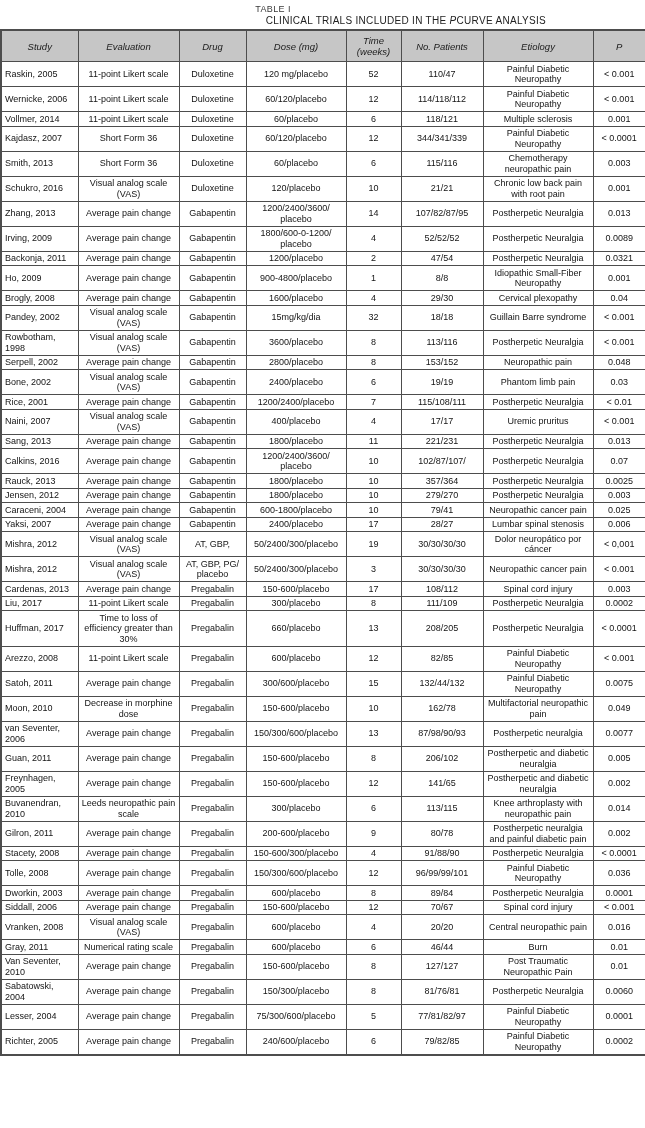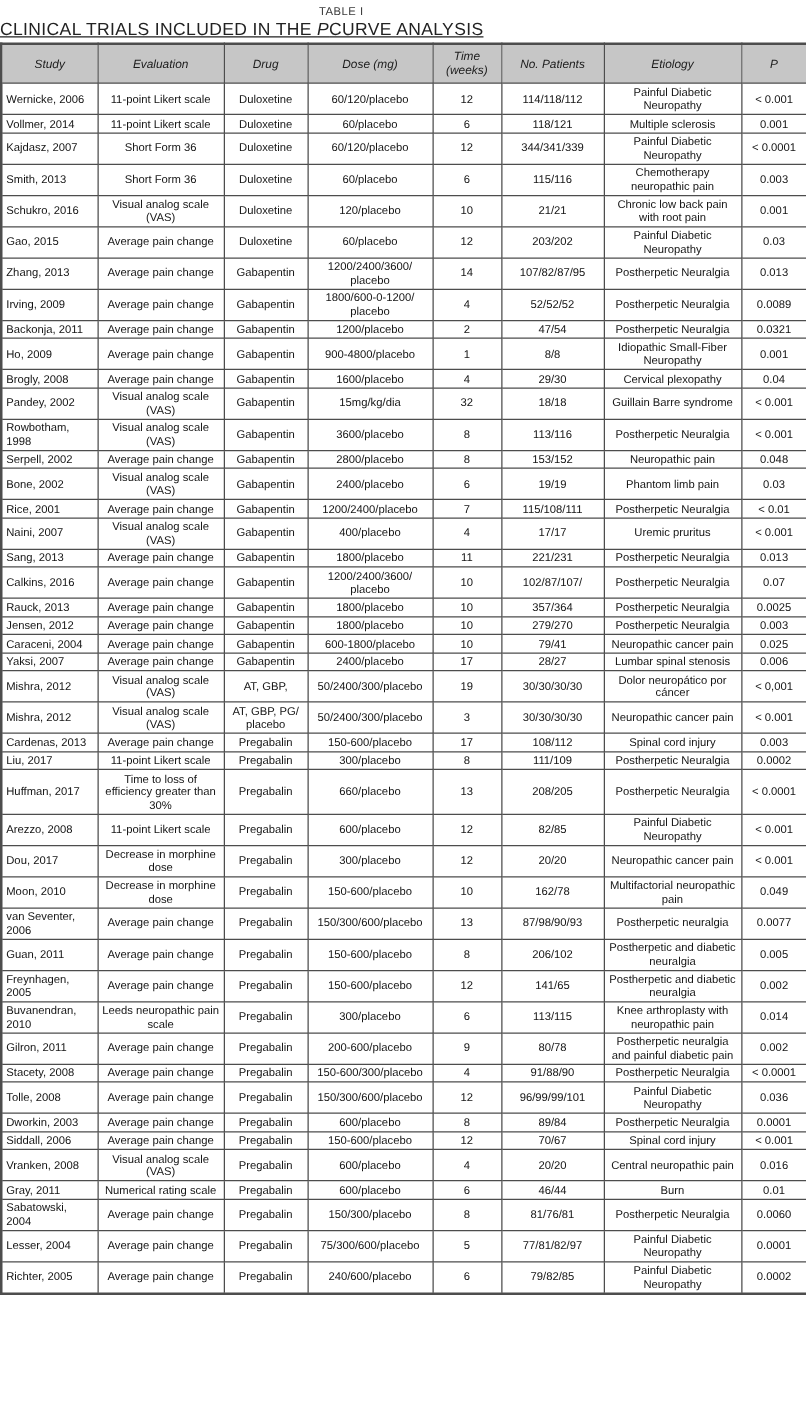--- a/index.html
+++ b/index.html
@@ -15,26 +15,25 @@
   }
   .page{width:546px;}
   .table-title{
     text-align:center;
     font-size:9px;
     letter-spacing:.4px;
     padding-top:4px;
     color:#3a3a3a;
   }
   .table-caption{
-    text-align:left;
-    font-size:14px;
+    text-align:right;
+    font-size:10px;
     letter-spacing:.3px;
     padding:1px 0 3px 0;
     color:#222;
-    text-decoration:underline;
   }
   .table-caption i{font-style:italic;}
   table{
     border-collapse:collapse;
     table-layout:fixed;
     width:645px;
     border:2px solid var(--border);
   }
   th,td{
     border:1px solid var(--border);
@@ -83,20 +82,30 @@
           <th>Drug</th>
           <th>Dose (mg)</th>
           <th>Time (weeks)</th>
           <th>No. Patients</th>
           <th>Etiology</th>
           <th>P</th>
         </tr>
     </thead>
     <tbody id="table-body">
         <tr>
+          <td class="cell-study">Raskin, 2005</td>
+          <td class="cell-evaluation">11-point Likert scale</td>
+          <td class="cell-drug">Duloxetine</td>
+          <td class="cell-dose">120 mg/​placebo</td>
+          <td class="cell-time">52</td>
+          <td class="cell-patients">110/​47</td>
+          <td class="cell-etiology">Painful Diabetic Neuropathy</td>
+          <td class="cell-p">&lt; 0.001</td>
+        </tr>
+        <tr>
           <td class="cell-study">Wernicke, 2006</td>
           <td class="cell-evaluation">11-point Likert scale</td>
           <td class="cell-drug">Duloxetine</td>
           <td class="cell-dose">60/​120/​placebo</td>
           <td class="cell-time">12</td>
           <td class="cell-patients">114/​118/​112</td>
           <td class="cell-etiology">Painful Diabetic Neuropathy</td>
           <td class="cell-p">&lt; 0.001</td>
         </tr>
         <tr>
@@ -133,30 +142,20 @@
           <td class="cell-study">Schukro, 2016</td>
           <td class="cell-evaluation">Visual analog scale (VAS)</td>
           <td class="cell-drug">Duloxetine</td>
           <td class="cell-dose">120/​placebo</td>
           <td class="cell-time">10</td>
           <td class="cell-patients">21/​21</td>
           <td class="cell-etiology">Chronic low back pain with root pain</td>
           <td class="cell-p">0.001</td>
         </tr>
         <tr>
-          <td class="cell-study">Gao, 2015</td>
-          <td class="cell-evaluation">Average pain change</td>
-          <td class="cell-drug">Duloxetine</td>
-          <td class="cell-dose">60/​placebo</td>
-          <td class="cell-time">12</td>
-          <td class="cell-patients">203/​202</td>
-          <td class="cell-etiology">Painful Diabetic Neuropathy</td>
-          <td class="cell-p">0.03</td>
-        </tr>
-        <tr>
           <td class="cell-study">Zhang, 2013</td>
           <td class="cell-evaluation">Average pain change</td>
           <td class="cell-drug">Gabapentin</td>
           <td class="cell-dose">1200/​2400/​3600/​placebo</td>
           <td class="cell-time">14</td>
           <td class="cell-patients">107/​82/​87/​95</td>
           <td class="cell-etiology">Postherpetic Neuralgia</td>
           <td class="cell-p">0.013</td>
         </tr>
         <tr>
@@ -373,28 +372,28 @@
           <td class="cell-study">Arezzo, 2008</td>
           <td class="cell-evaluation">11-point Likert scale</td>
           <td class="cell-drug">Pregabalin</td>
           <td class="cell-dose">600/​placebo</td>
           <td class="cell-time">12</td>
           <td class="cell-patients">82/​85</td>
           <td class="cell-etiology">Painful Diabetic Neuropathy</td>
           <td class="cell-p">&lt; 0.001</td>
         </tr>
         <tr>
-          <td class="cell-study">Dou, 2017</td>
-          <td class="cell-evaluation">Decrease in morphine dose</td>
-          <td class="cell-drug">Pregabalin</td>
-          <td class="cell-dose">300/​placebo</td>
-          <td class="cell-time">12</td>
-          <td class="cell-patients">20/​20</td>
-          <td class="cell-etiology">Neuropathic cancer pain</td>
-          <td class="cell-p">&lt; 0.001</td>
+          <td class="cell-study">Satoh, 2011</td>
+          <td class="cell-evaluation">Average pain change</td>
+          <td class="cell-drug">Pregabalin</td>
+          <td class="cell-dose">300/​600/​placebo</td>
+          <td class="cell-time">15</td>
+          <td class="cell-patients">132/​44/​132</td>
+          <td class="cell-etiology">Painful Diabetic Neuropathy</td>
+          <td class="cell-p">0.0075</td>
         </tr>
         <tr>
           <td class="cell-study">Moon, 2010</td>
           <td class="cell-evaluation">Decrease in morphine dose</td>
           <td class="cell-drug">Pregabalin</td>
           <td class="cell-dose">150-600/​placebo</td>
           <td class="cell-time">10</td>
           <td class="cell-patients">162/​78</td>
           <td class="cell-etiology">Multifactorial neuropathic pain</td>
           <td class="cell-p">0.049</td>
@@ -503,20 +502,30 @@
           <td class="cell-study">Gray, 2011</td>
           <td class="cell-evaluation">Numerical rating scale</td>
           <td class="cell-drug">Pregabalin</td>
           <td class="cell-dose">600/​placebo</td>
           <td class="cell-time">6</td>
           <td class="cell-patients">46/​44</td>
           <td class="cell-etiology">Burn</td>
           <td class="cell-p">0.01</td>
         </tr>
         <tr>
+          <td class="cell-study">Van Seventer, 2010</td>
+          <td class="cell-evaluation">Average pain change</td>
+          <td class="cell-drug">Pregabalin</td>
+          <td class="cell-dose">150-600/​placebo</td>
+          <td class="cell-time">8</td>
+          <td class="cell-patients">127/​127</td>
+          <td class="cell-etiology">Post Traumatic Neuropathic Pain</td>
+          <td class="cell-p">0.01</td>
+        </tr>
+        <tr>
           <td class="cell-study">Sabatowski, 2004</td>
           <td class="cell-evaluation">Average pain change</td>
           <td class="cell-drug">Pregabalin</td>
           <td class="cell-dose">150/​300/​placebo</td>
           <td class="cell-time">8</td>
           <td class="cell-patients">81/​76/​81</td>
           <td class="cell-etiology">Postherpetic Neuralgia</td>
           <td class="cell-p">0.0060</td>
         </tr>
         <tr>

